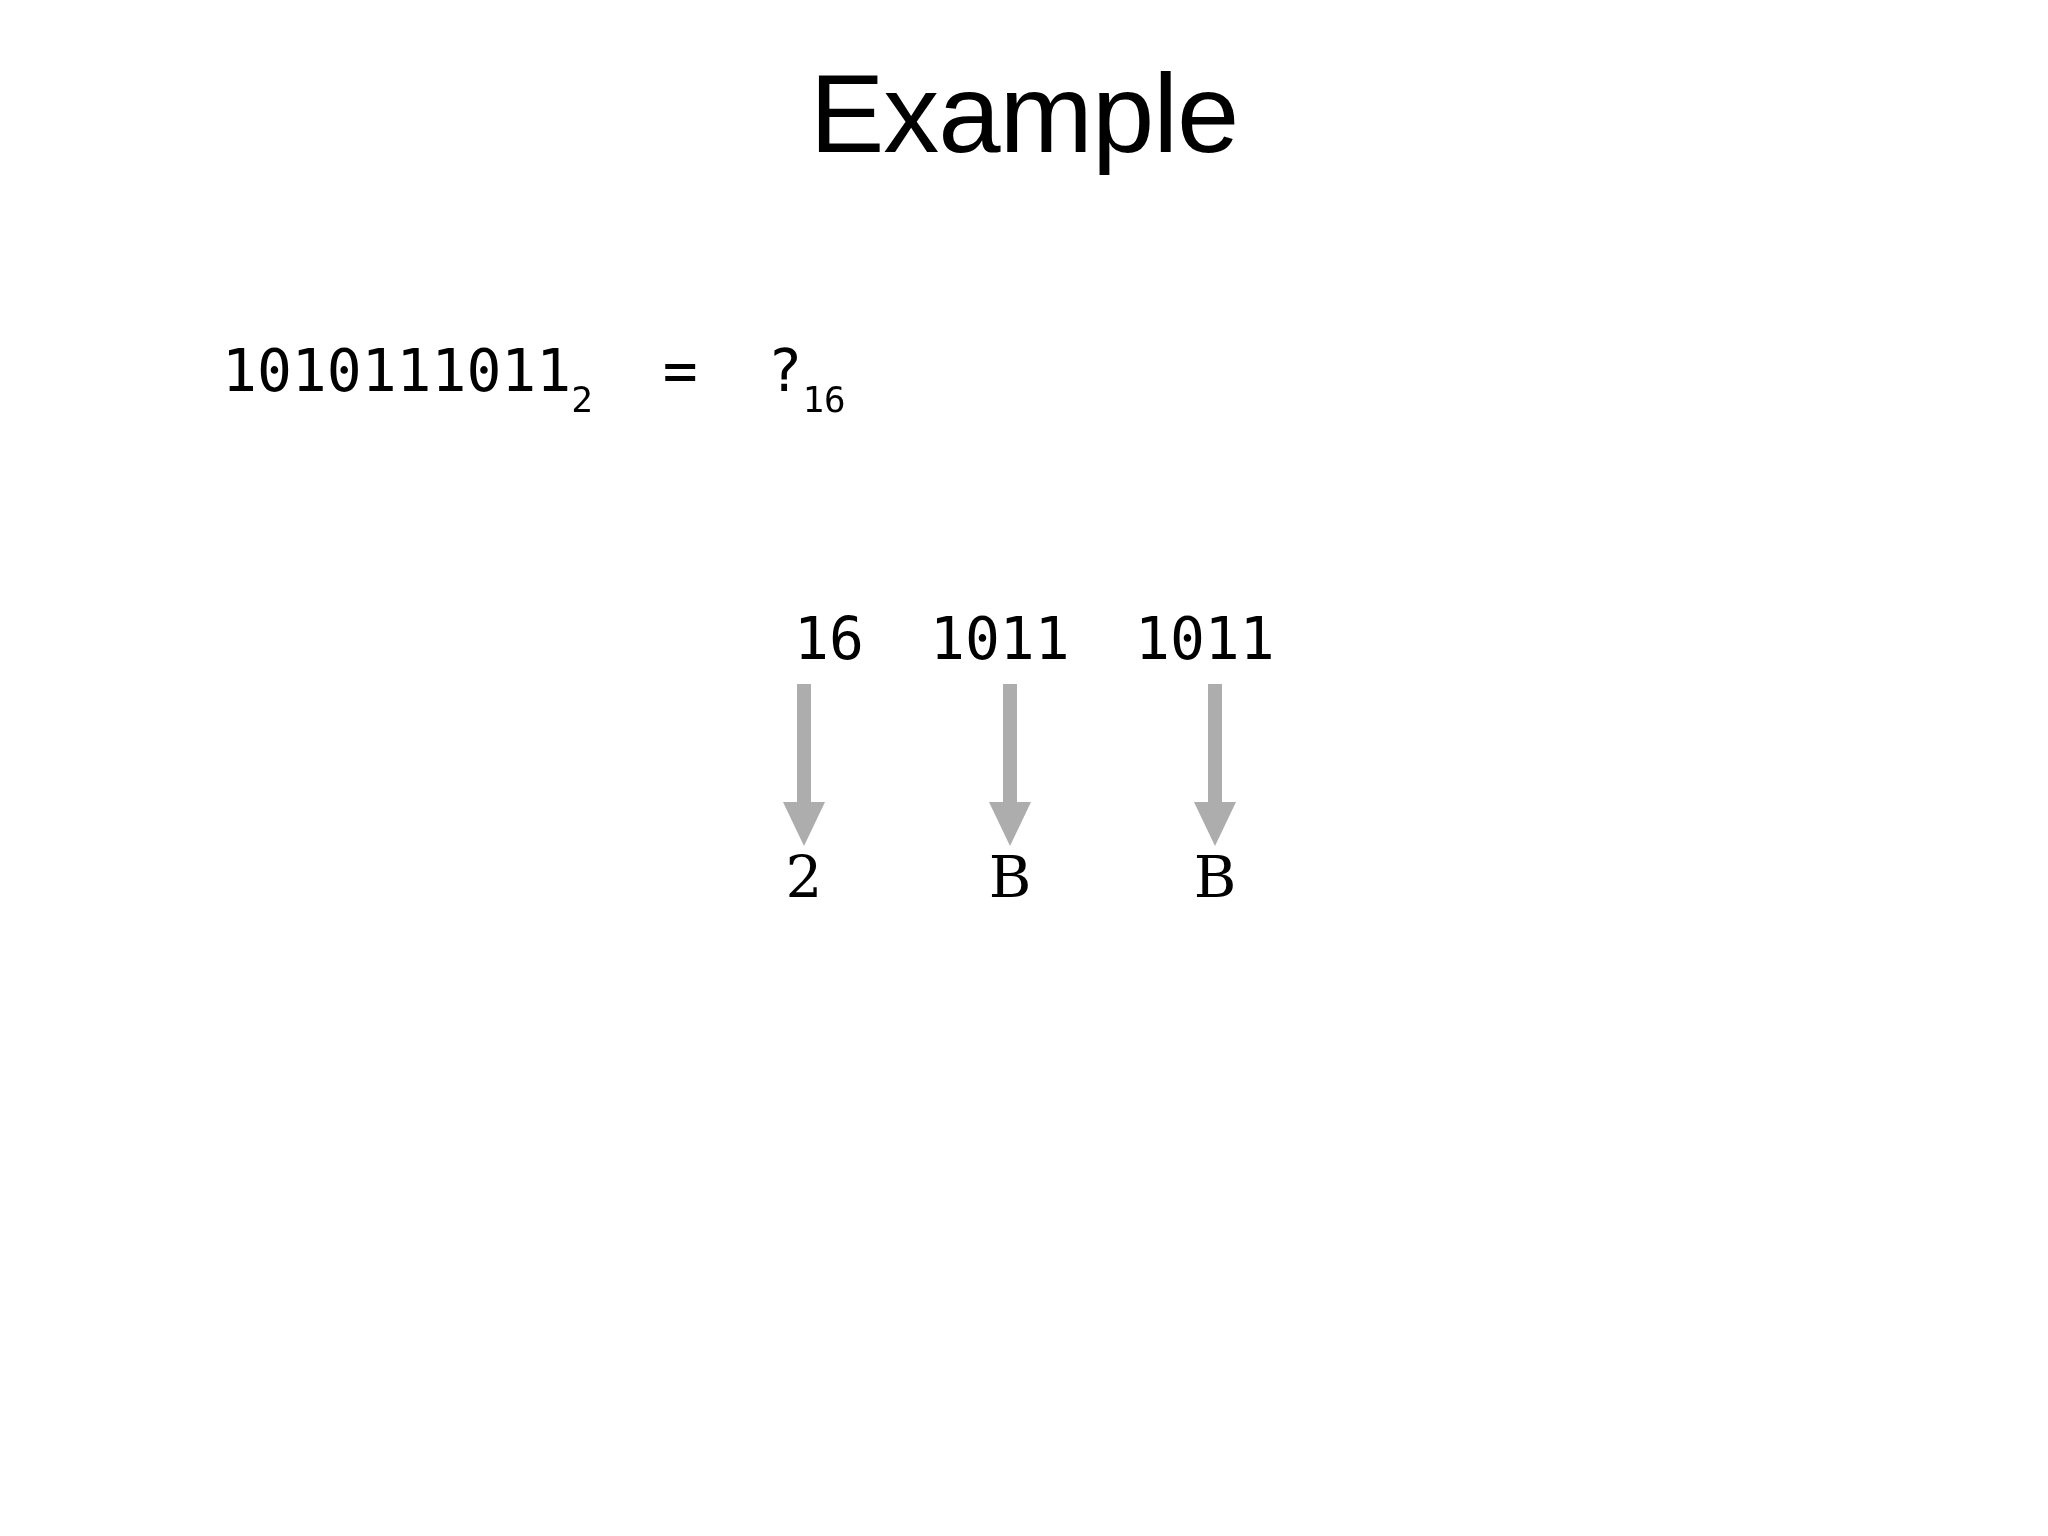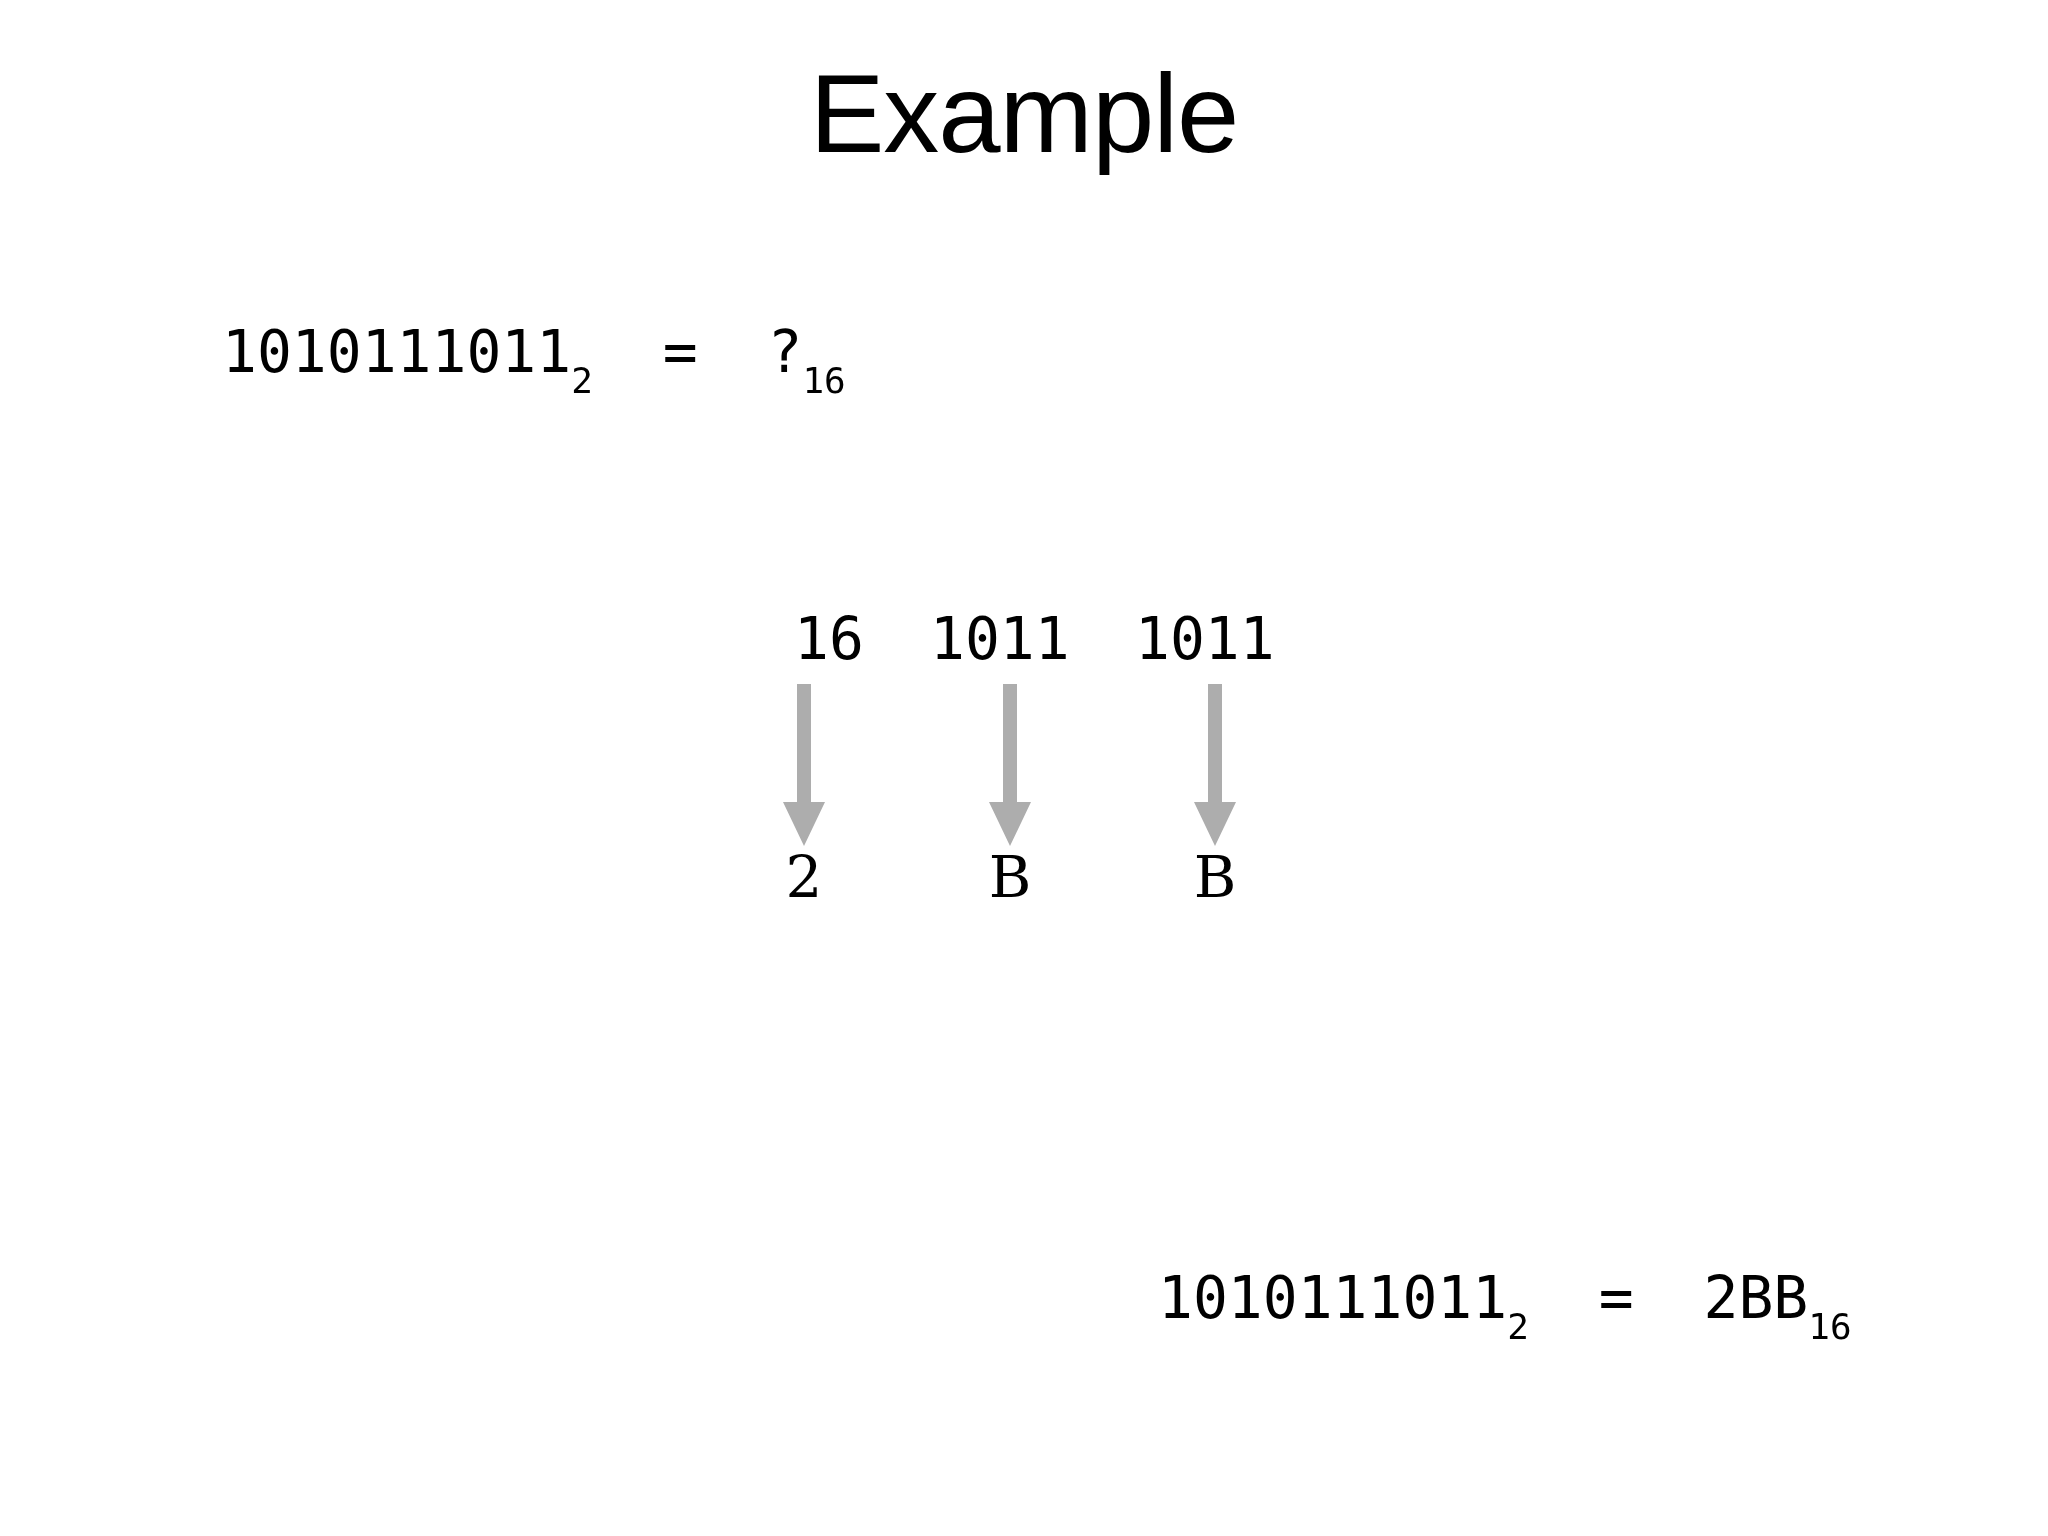--- a/index.html
+++ b/index.html
@@ -47,21 +47,21 @@
     white-space: pre;
   }
   .equation .sub {
     font-size: 0.62em;
     vertical-align: sub;
     position: relative;
     top: 0.22em;
   }
   #question-equation {
     left: 222px;
-    top: 322px;
+    top: 341px;
   }
   #answer-equation {
     left: 1158px;
     top: 1268px;
   }
 
   
   .diagram {
     position: absolute;
     left: 780px;
@@ -143,15 +143,14 @@
     </div>
 
     <div class="digits-row">
       <span class="hex-digit" style="left:0px; width:48px;">2</span>
       <span class="hex-digit" style="left:206px; width:48px;">B</span>
       <span class="hex-digit" style="left:411px; width:48px;">B</span>
     </div>
 
   </div>
 
-  <div class="equation" id="answer-equation"><span>1010111011</span><span class="sub">2</span><span>  =  </span><span>2BB</span><span class="sub">16</span></div>
 
 </div>
 
 </body></html>

